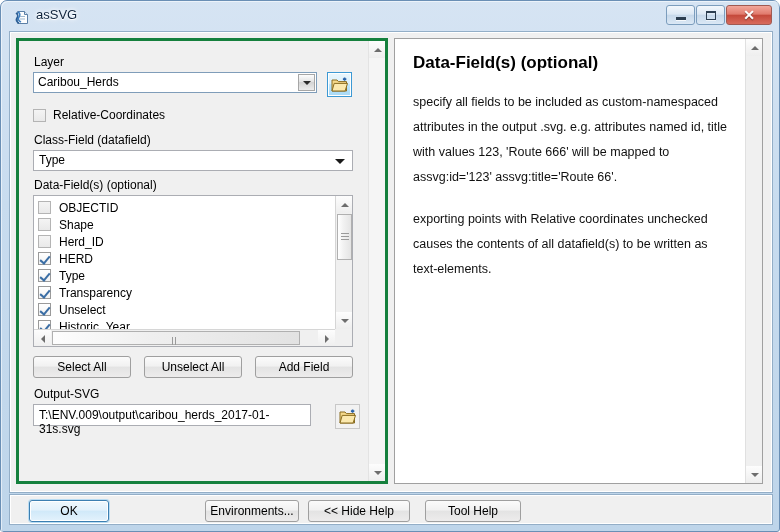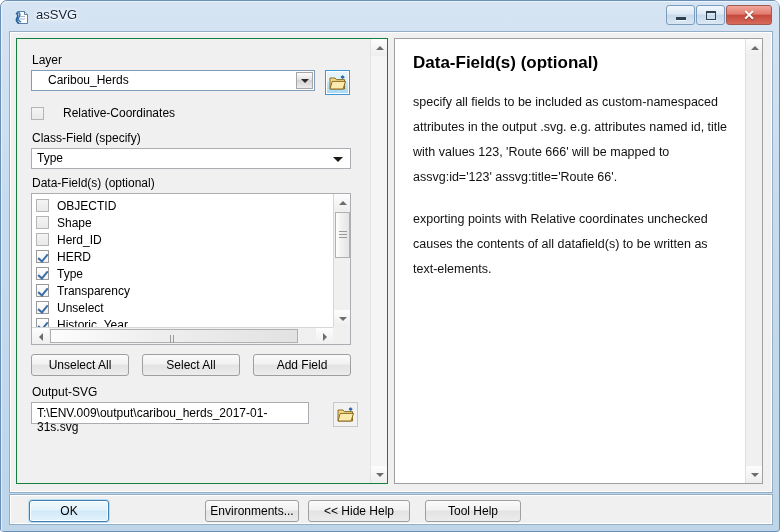--- a/index.html
+++ b/index.html
@@ -78,21 +78,21 @@
     position:absolute;left:0;top:0;right:0;bottom:0;
     background:#f0f0f0;
     box-sizing:border-box;
     border:1px solid #ffffff;
   }
 
   
   .pane-left{
     position:absolute;left:5px;top:5px;width:372px;height:446px;
     background:#f0f0f0;
-    border:1px solid #15803d;
+    border:3px solid #15803d;
     box-sizing:border-box;
     overflow:hidden;
   }
   .pane-right{
     position:absolute;left:383px;top:5px;width:369px;height:446px;
     background:#ffffff;
     border:1px solid #a0a0a0;
     box-sizing:border-box;
     overflow:hidden;
   }
@@ -107,21 +107,21 @@
     color:#000000;font-size:12px;line-height:15px;margin:0 0 2px 1px;
     white-space:nowrap;
   }
   .row{margin-bottom:7px;}
 
   .combo-classic{
     position:relative;height:21px;background:#ffffff;
     border:1px solid #7f9db9;box-sizing:border-box;
   }
   .combo-classic .val{
-    position:absolute;left:16px;top:2px;font-size:12px;color:#000;
+    position:absolute;left:4px;top:2px;font-size:12px;color:#000;
   }
   .combo-classic .arrowbox{
     position:absolute;right:1px;top:1px;width:17px;height:17px;
     background:linear-gradient(to bottom,#fdfdfd,#e3e3e3 45%,#d4d4d4 50%,#ececec);
     border:1px solid #a6a6a6;box-sizing:border-box;
   }
   .tri-down{
     position:absolute;left:50%;top:50%;margin-left:-4px;margin-top:-2px;
     width:0;height:0;border-left:4px solid transparent;border-right:4px solid transparent;
     border-top:4px solid #2b2b2b;
@@ -320,28 +320,28 @@
                   <svg width="18" height="17" viewBox="0 0 18 17">
                     <path d="M1 4 h5 l1.4 1.6 h8.1 v9.4 H1 z" fill="#f5d98b" stroke="#8a6d20" stroke-width="1"></path>
                     <path d="M3.2 7.4 h13.3 l-2.4 7.6 H1 z" fill="#fbe9ae" stroke="#8a6d20" stroke-width="1"></path>
                     <path d="M13.6 1.4 v3.4 M11.9 3.1 h3.4" stroke="#2a63a8" stroke-width="1.6"></path>
                   </svg>
                 </span>
               </div>
             </div>
           </div>
 
-          <div class="row chkrow" style="margin-top:9px;margin-bottom:9px;gap:12px;">
+          <div class="row chkrow" style="margin-top:9px;margin-bottom:9px;">
             <span class="chkbox"></span>
             <span class="chklabel">Relative-Coordinates</span>
           </div>
 
 
           <div class="row">
-            <div class="lbl">Class-Field (specify)</div>
+            <div class="lbl">Class-Field (datafield)</div>
             <div class="combo-flat" style="width:320px;">
               <span class="val">Type</span>
               <span class="tri"></span>
             </div>
           </div>
 
           <div class="row" style="margin-bottom:0;">
             <div class="lbl">Data-Field(s) (optional)</div>
             <div class="listbox" style="width:320px;">
               <div class="list-items">
@@ -405,22 +405,22 @@
                 </div>
                 <div class="sb-btn hb" style="right:0;top:0;">
                   <span class="ar ar-rt"></span>
                 </div>
               </div>
               <div class="sb-corner"></div>
             </div>
           </div>
 
           <div class="btnrow" style="width:320px;">
+            <div class="btn">Select All</div>
             <div class="btn">Unselect All</div>
-            <div class="btn">Select All</div>
             <div class="btn">Add Field</div>
           </div>
 
           <div class="row" style="margin-top:9px;">
             <div class="lbl">Output-SVG</div>
             <div style="display:flex;align-items:flex-start;gap:24px;">
               <div class="textbox" style="width:284px;height:22px;">
                 <span class="val">T:\ENV.009\output\caribou_herds_2017-01-31s.svg</span>
               </div>
               <div class="iconbtn">

